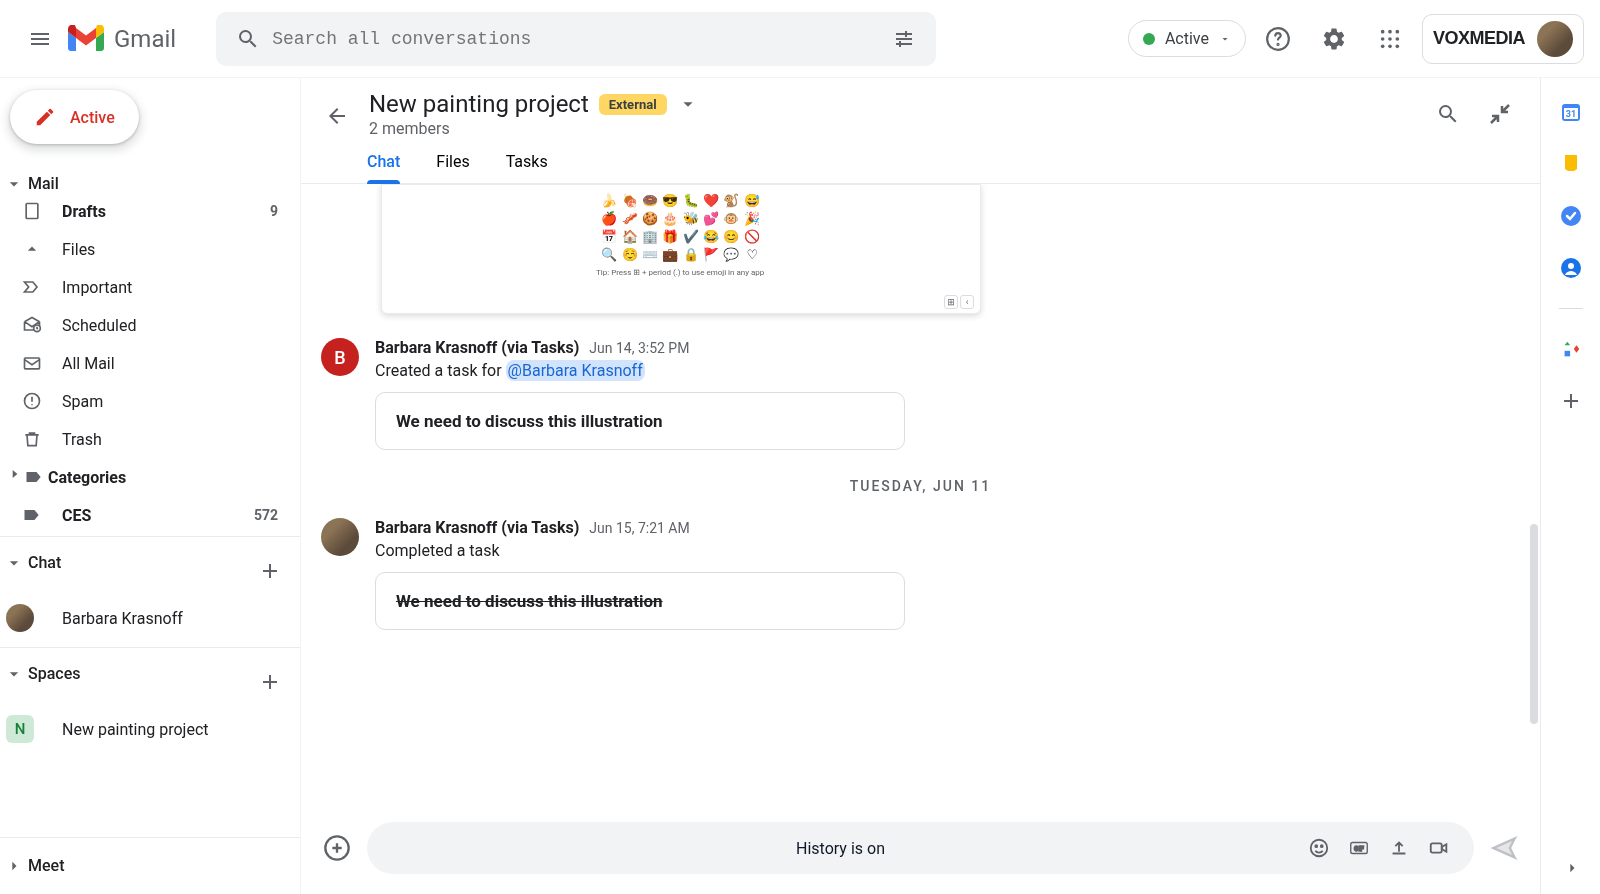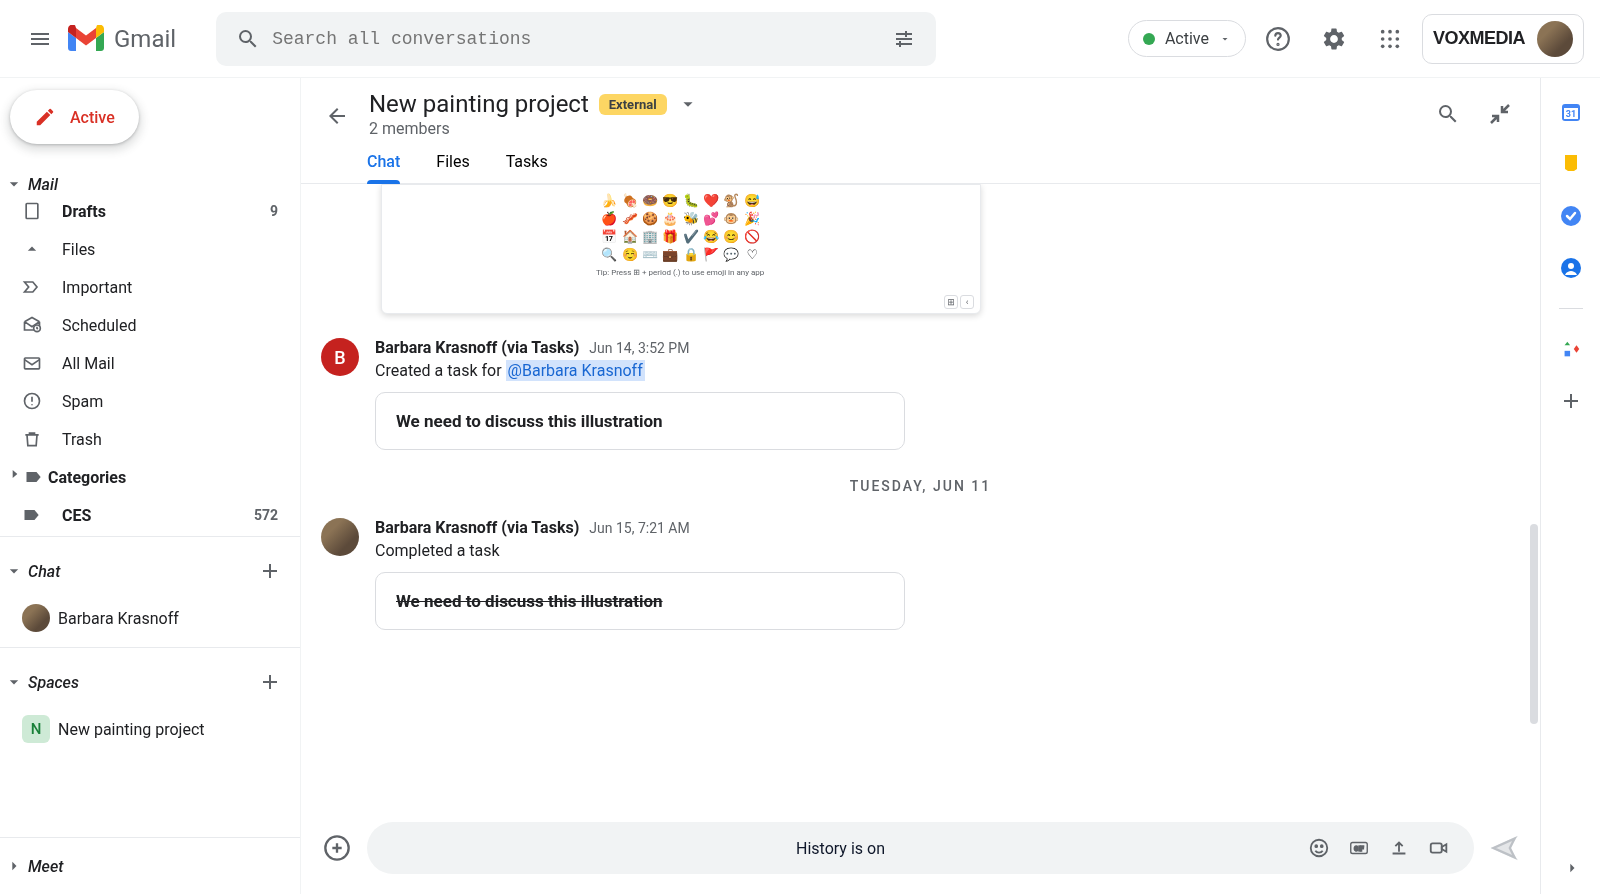--- a/index.html
+++ b/index.html
@@ -22,31 +22,31 @@
 .org-box { display: flex; align-items: center; border: 1px solid #dadce0; border-radius: 10px; padding: 6px 10px; gap: 12px; }
 .org-text { font-family: Arial Black, sans-serif; font-weight: 900; font-size: 18px; letter-spacing: -0.5px; }
 .avatar { width: 36px; height: 36px; border-radius: 50%; background: #d2b48c; overflow: hidden; }
 .avatar-img { width:100%; height:100%; background: linear-gradient(135deg,#8b7355 30%,#5c4a3a 70%); }
 
 
 .main { display: flex; height: calc(100% - 78px); }
 .sidebar { width: 300px; display: flex; flex-direction: column; padding-top: 12px; position: relative; }
 .compose-btn { display: flex; align-items: center; gap: 14px; background: #fff; border-radius: 30px; padding: 16px 24px; margin-left: 10px; width: fit-content; box-shadow: 0 1px 3px rgba(60,64,67,.3), 0 4px 8px 3px rgba(60,64,67,.15); cursor: pointer; }
 .compose-text { font-size: 16px; color: #d93025; font-weight: 500; }
-.section-header { display: flex; align-items: center; padding: 8px 0 8px 4px; margin-top: 22px; gap: 4px; cursor: pointer; font-style: italic; }
+.section-header { display: flex; align-items: flex-start; padding: 8px 0 8px 4px; margin-top: 22px; gap: 4px; cursor: pointer; }
 .section-arrow { color: #5f6368; }
 .section-label { font-size: 16px; color: #202124; font-weight: 500; }
 .nav-list { overflow: hidden; }
 .nav-item { display: flex; align-items: center; height: 38px; padding-left: 22px; padding-right: 22px; cursor: pointer; border-radius: 0 20px 20px 0; }
 .nav-item .icon { width: 40px; display: flex; color: #5f6368; }
 .nav-item .label { flex: 1; font-size: 16px; color: #202124; }
 .nav-item .count { font-size: 14px; color: #5f6368; }
 .nav-item.bold .label, .nav-item.bold .count { font-weight: 700; }
 .section-add { width: 36px; height: 36px; display: flex; align-items: center; justify-content: center; margin-left: auto; margin-right: 12px; color: #5f6368; cursor: pointer; }
-.chat-item, .space-item { display: flex; align-items: center; height: 42px; padding-left: 22px; cursor: pointer; gap: 8px; }
+.chat-item, .space-item { display: flex; align-items: center; height: 42px; padding-left: 6px; cursor: pointer; gap: 28px; }
 .chat-avatar { width: 28px; height: 28px; border-radius: 50%; background: linear-gradient(135deg,#8b7355 30%,#5c4a3a 70%); }
 .space-avatar { width: 28px; height: 28px; border-radius: 6px; background: #ceead6; color: #188038; display: flex; align-items: center; justify-content: center; font-size: 15px; font-weight: 500; }
 .sidebar-divider { height: 1px; background: #e8eaed; margin: 2px 0; }
 .meet-section { margin-top: auto; border-top: 1px solid #e8eaed; }
 
 
 .content { flex: 1; display: flex; flex-direction: column; border-left: 1px solid #f1f3f4; position: relative; }
 .content-hdr { display: flex; align-items: flex-start; padding: 12px 16px 0 16px; gap: 12px; }
 .back-btn { width: 40px; height: 40px; display: flex; align-items: center; justify-content: center; cursor: pointer; color: #5f6368; margin-top: 6px; }
 .title-wrap { display: flex; flex-direction: column; }
@@ -70,21 +70,21 @@
 
 .message { display: flex; gap: 16px; margin-top: 24px; padding-left: 0; }
 .msg-avatar { width: 38px; height: 38px; border-radius: 50%; flex-shrink: 0; }
 .msg-avatar.red { background: #c5221f; color:#fff; display:flex; align-items:center; justify-content:center; font-size:18px; font-weight:500; }
 .msg-avatar.photo { background: linear-gradient(135deg,#8b7355 30%,#5c4a3a 70%); }
 .msg-body { flex: 1; }
 .msg-header-line { display: flex; align-items: center; gap: 10px; }
 .msg-author { font-size: 16px; font-weight: 700; color: #202124; }
 .msg-time { font-size: 14px; color: #5f6368; }
 .msg-text { font-size: 16px; color: #202124; margin-top: 4px; }
-.mention { background: #d2e3fc; color: #1967d2; padding: 1px 2px; border-radius: 0; }
+.mention { background: #d2e3fc; color: #1967d2; padding: 1px 2px; border-radius: 8px; }
 .task-card { border: 1px solid #dadce0; border-radius: 10px; padding: 18px 20px; margin-top: 12px; width: 530px; }
 .task-card .task-title { font-size: 17px; font-weight: 700; color: #202124; }
 .task-card.done .task-title { text-decoration: line-through; }
 
 .date-sep { text-align: center; font-size: 14px; letter-spacing: 2px; color: #5f6368; margin-top: 28px; font-weight: 500; }
 
 .composer { display: flex; align-items: center; padding: 10px 16px 20px 16px; gap: 10px; }
 .add-btn { width: 40px; height: 40px; display:flex; align-items:center; justify-content:center; color:#5f6368; cursor:pointer; }
 .compose-input-wrap { flex: 1; background: #f1f3f4; border-radius: 28px; height: 52px; display: flex; align-items: center; padding: 0 18px; gap: 6px; }
 .compose-placeholder { flex: 1; color: #0f172a; font-size: 16px; text-align: center; }

